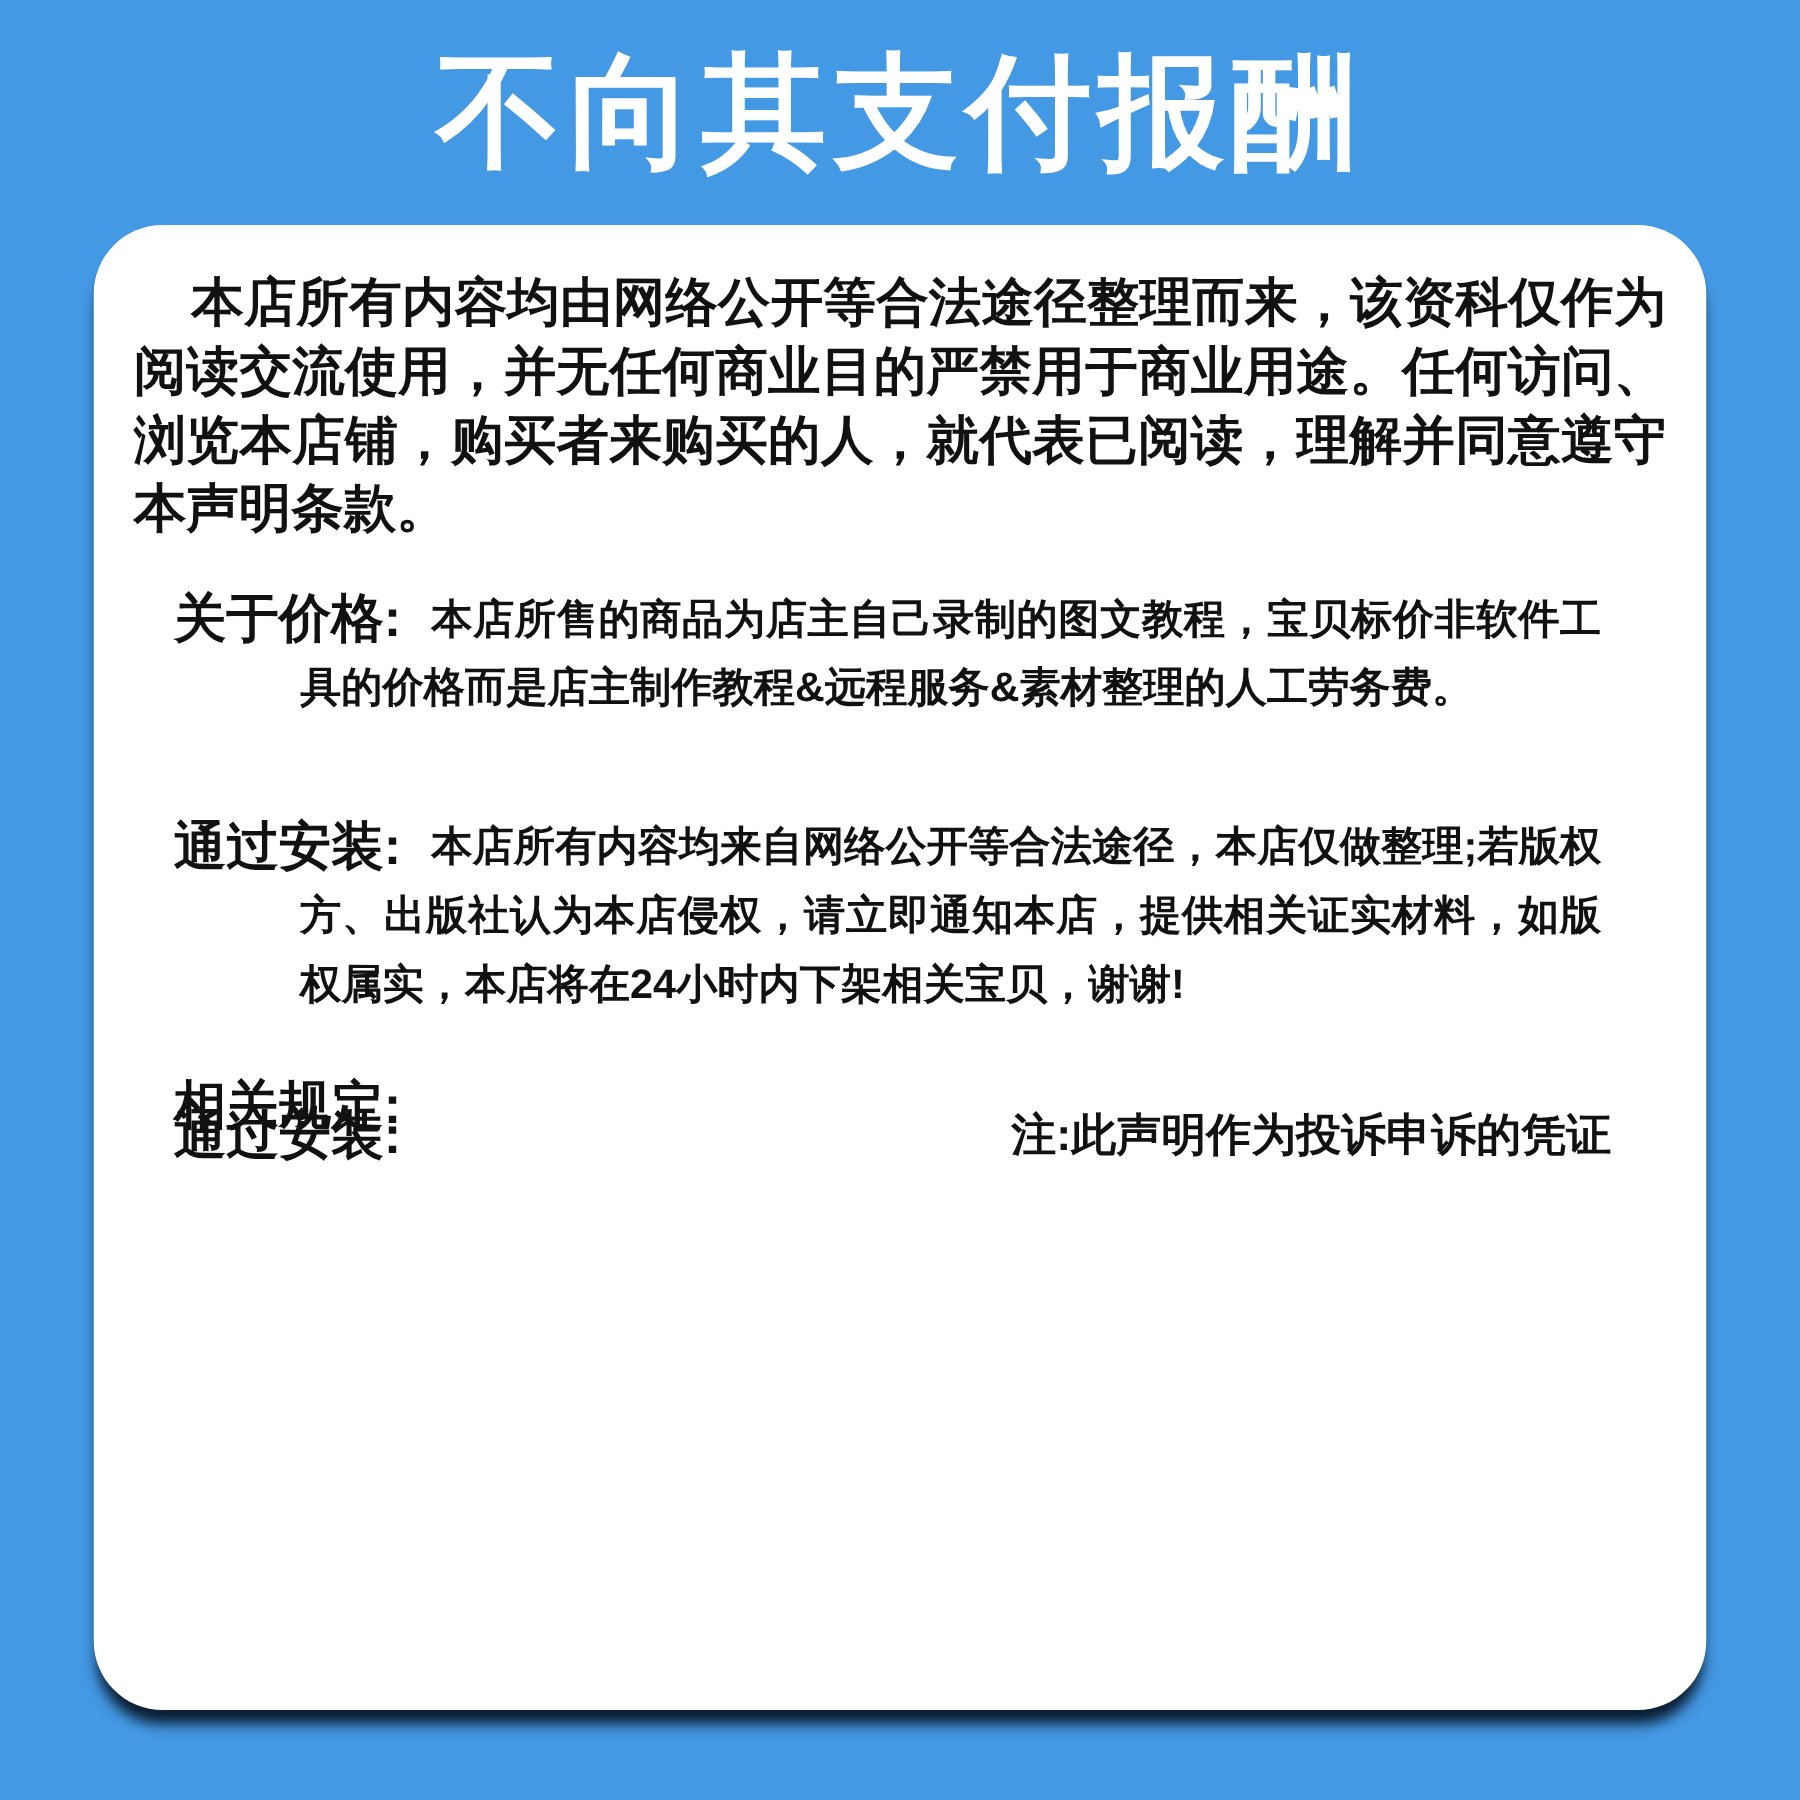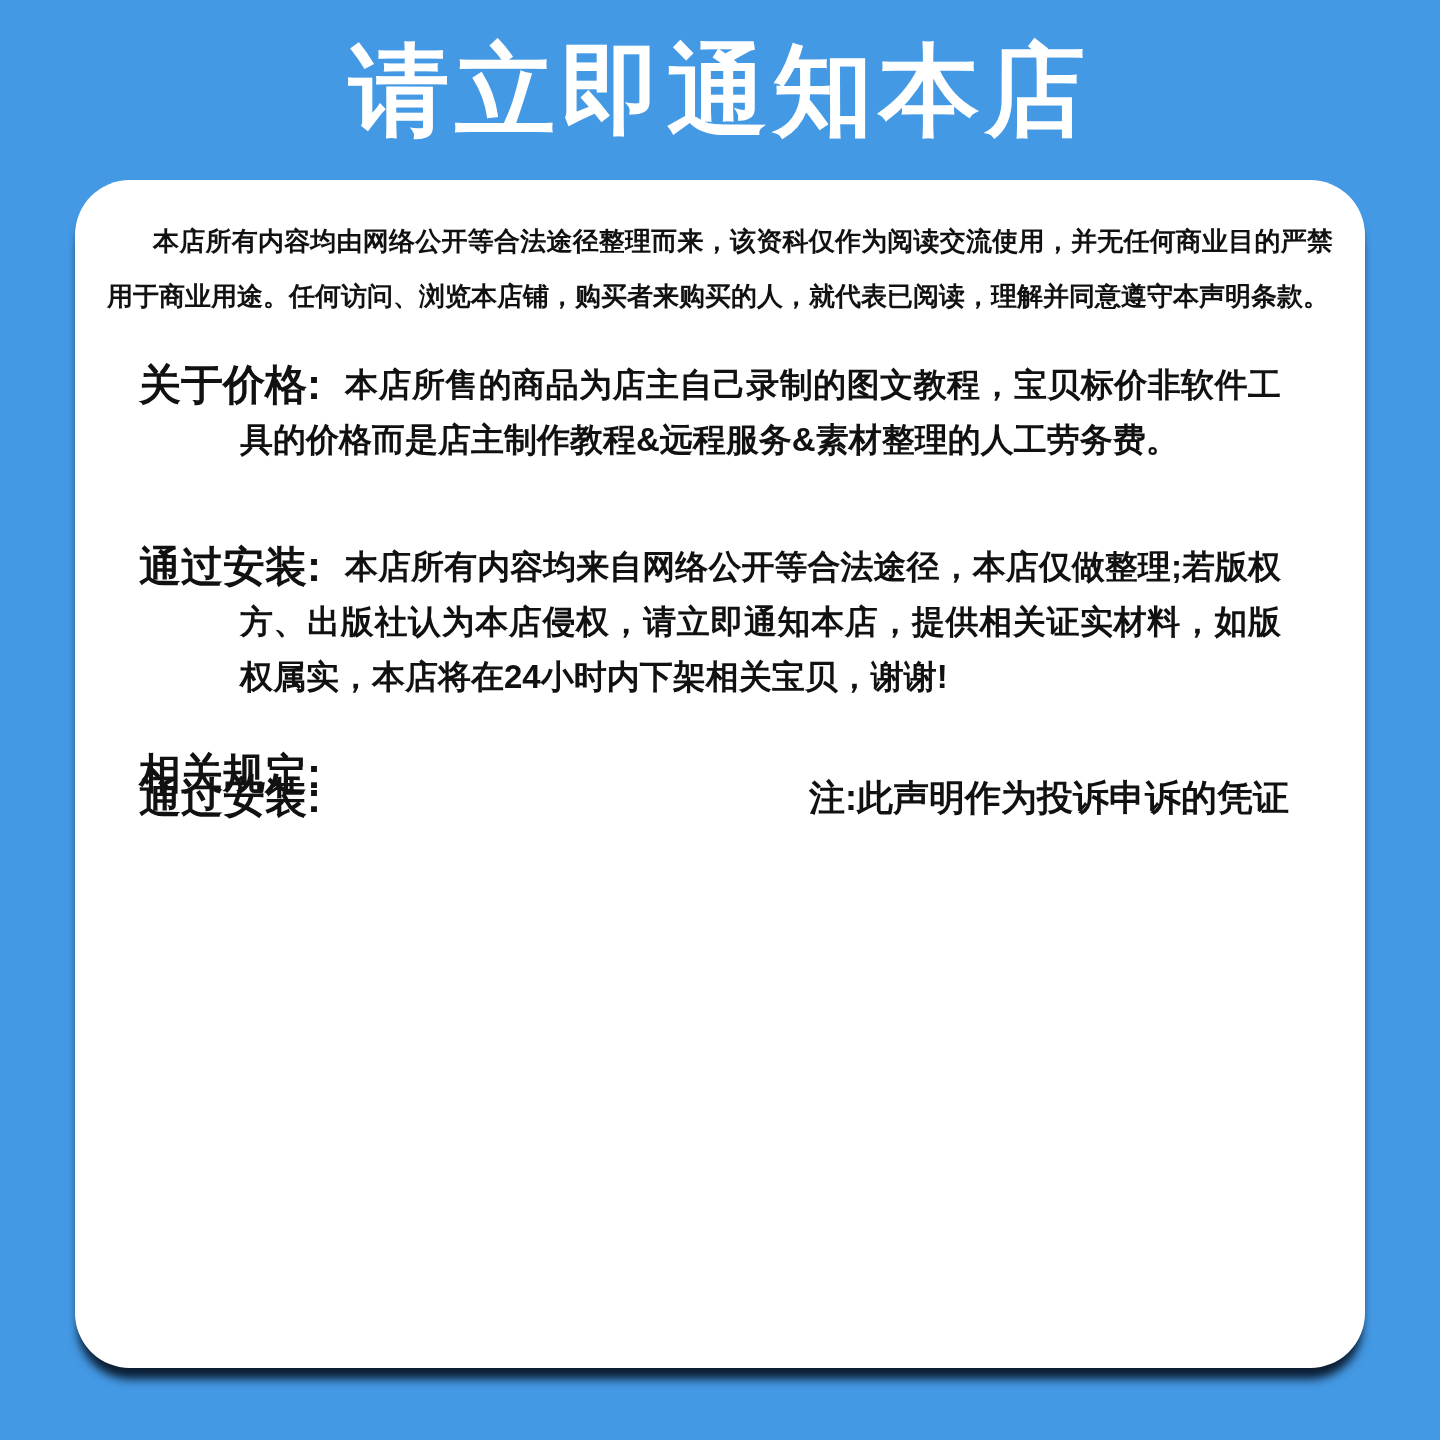--- a/index.html
+++ b/index.html
@@ -34,21 +34,21 @@
     background: #ffffff;
     border-radius: 55px;
     box-shadow: 0 14px 10px -3px rgba(7, 20, 36, 0.92);
     padding: 34px 0 0 0;
     box-sizing: border-box;
     min-height: 1188px;
     position: relative;
   }
   .intro {
     margin: 0 32px 0 32px;
-    font-size: 26px;
+    font-size: 42px;
     font-weight: 700;
     line-height: 55px;
     text-indent: 46px;
     text-align: justify;
   }
   .section {
     position: relative;
   }
   .section-head {
     position: absolute;
@@ -79,21 +79,21 @@
     text-align: right;
     font-size: 36px;
     font-weight: 900;
     line-height: 55px;
   }
 </style>
 </head>
 <body>
 
 <div class="title-bar">
-  <div class="page-title">请立即通知本店</div>
+  <div class="page-title">不向其支付报酬</div>
 </div>
 
 <div class="card">
 
   <p class="intro">本店所有内容均由网络公开等合法途径整理而来，该资科仅作为阅读交流使用，并无任何商业目的严禁用于商业用途。任何访问、浏览本店铺，购买者来购买的人，就代表已阅读，理解并同意遵守本声明条款。</p>
 
   <div class="section sec1">
     <div class="section-head">关于价格:</div>
     <p class="section-body">本店所售的商品为店主自己录制的图文教程，宝贝标价非软件工具的价格而是店主制作教程&amp;远程服务&amp;素材整理的人工劳务费。</p>
   </div>

